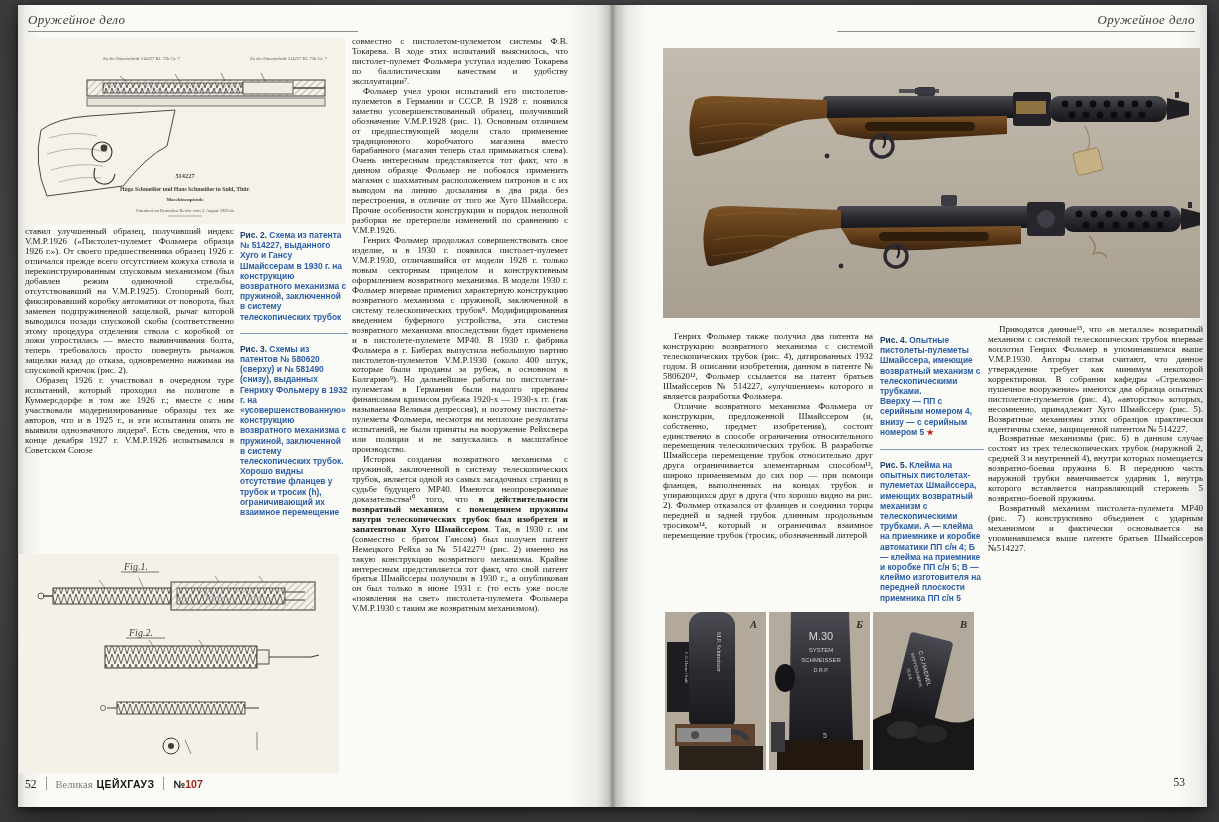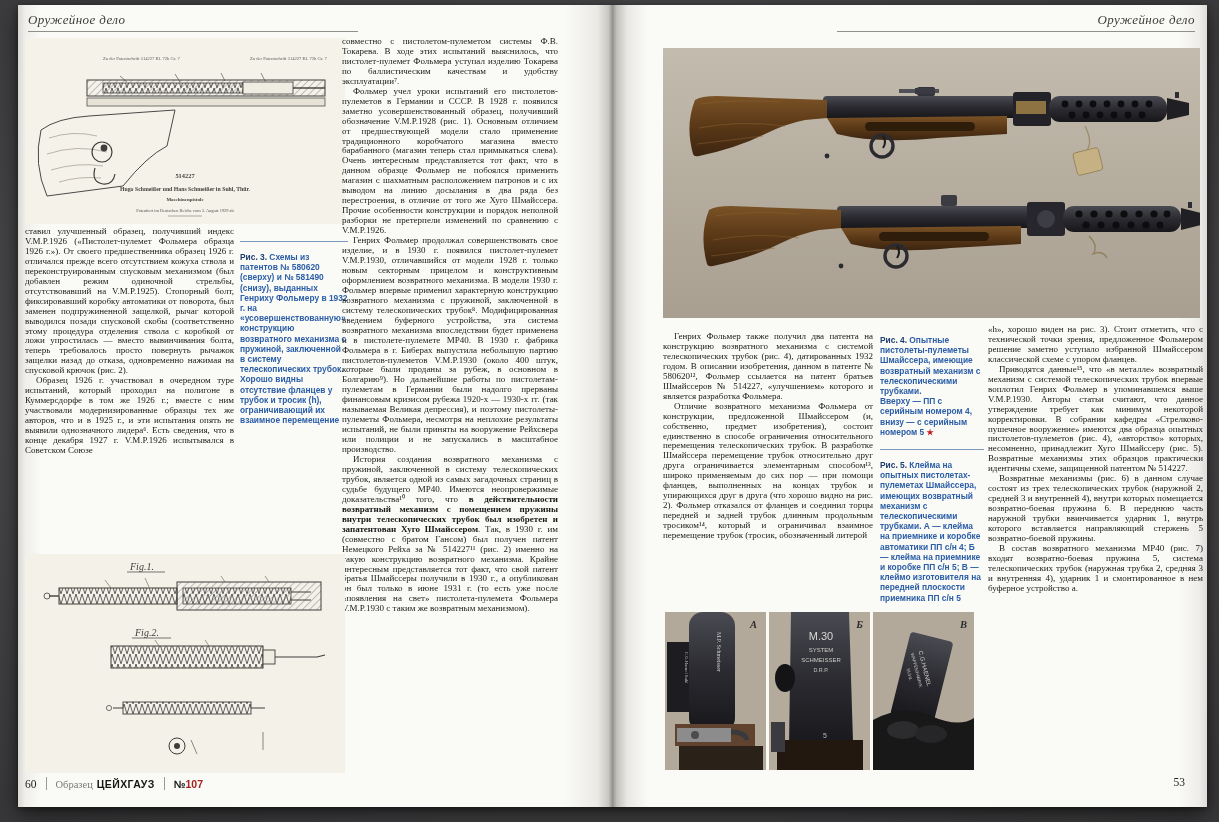--- a/index.html
+++ b/index.html
@@ -83,32 +83,33 @@
           <line x1="143" y1="178" x2="177" y2="178" stroke="#77776f" stroke-width="0.6"></line>
         </svg>
       </div>
 
       <div class="bodycol" style="left:7px;top:222px;width:209px;">
         <p class="noind">ставил улучшенный образец, получивший индекс V.M.P.1926 («Пистолет-пулемет Фольмера образца 1926 г.»). От своего предшественника образец 1926 г. отличался прежде всего отсутствием кожуха ствола и переконструированным спусковым механизмом (был добавлен режим одиночной стрельбы, отсутствовавший на V.M.P.1925). Стопорный болт, фиксировавший коробку автоматики от поворота, был заменен подпружиненной защелкой, рычаг которой выводился позади спусковой скобы (соответственно этому процедура отделения ствола с коробкой от ложи упростилась — вместо вывинчивания болта, теперь требовалось просто повернуть рычажок защелки назад до отказа, одновременно нажимая на спусковой крючок (рис. 2).</p>
         <p>Образец 1926 г. участвовал в очередном туре испытаний, который проходил на полигоне в Куммерсдорфе в том же 1926 г.; вместе с ним участвовали модернизированные образцы тех же авторов, что и в 1925 г., и эти испытания опять не выявили однозначного лидера⁶. Есть сведения, что в конце декабря 1927 г. V.M.P.1926 испытывался в Советском Союзе</p>
       </div>
 
       <div class="capcol" style="left:222px;top:225px;width:108px;">
+        <p class="cap"><span class="lab">Рис. 2.</span> <span>Схема из патента № 514227, выданного Хуго и Гансу Шмайссерам в 1930 г. на конструкцию возвратного механизма с пружиной, заключенной в систему телескопических трубок</span></p>
         <div class="capdivider"></div>
         <p class="cap"><span class="lab">Рис. 3.</span> <span>Схемы из патентов № 580620 (сверху) и № 581490 (снизу), выданных Генриху Фольмеру в 1932 г. на «усовершенствованную» конструкцию возвратного механизма с пружиной, заключенной в систему телескопических трубок.</span> <span class="norm">Хорошо видны отсутствие фланцев у трубок и тросик (h), ограничивающий их взаимное перемещение</span></p>
       </div>
 
-      <div class="bodycol" style="left:324px;top:32px;width:216px;">
+      <div class="bodycol" style="left:334px;top:32px;width:216px;">
         <p class="noind">совместно с пистолетом-пулеметом системы Ф.В. Токарева. В ходе этих испытаний выяснилось, что пистолет-пулемет Фольмера уступал изделию Токарева по баллистическим качествам и удобству эксплуатации⁷.</p>
         <p>Фольмер учел уроки испытаний его пистолетов-пулеметов в Германии и СССР. В 1928 г. появился заметно усовершенствованный образец, получивший обозначение V.M.P.1928 (рис. 1). Основным отличием от предшествующей модели стало применение традиционного коробчатого магазина вместо барабанного (магазин теперь стал примыкаться слева). Очень интересным представляется тот факт, что в данном образце Фольмер не побоялся применить магазин с шахматным расположением патронов и с их выводом на линию досылания в два ряда без перестроения, в отличие от того же Хуго Шмайссера. Прочие особенности конструкции и порядок неполной разборки не претерпели изменений по сравнению с V.M.P.1926.</p>
         <p>Генрих Фольмер продолжал совершенствовать свое изделие, и в 1930 г. появился пистолет-пулемет V.M.P.1930, отличавшийся от модели 1928 г. только новым секторным прицелом и конструктивным оформлением возвратного механизма. В модели 1930 г. Фольмер впервые применил характерную конструкцию возвратного механизма с пружиной, заключенной в систему телескопических трубок⁸. Модифицированная введением буферного устройства, эта система возвратного механизма впоследствии будет применена и в пистолете-пулемете MP40. В 1930 г. фабрика Фольмера в г. Биберах выпустила небольшую партию пистолетов-пулеметов V.M.P.1930 (около 400 штук, которые были проданы за рубеж, в основном в Болгарию⁹). Но дальнейшие работы по пистолетам-пулеметам в Германии были надолго прерваны финансовым кризисом рубежа 1920-х — 1930-х гг. (так называемая Великая депрессия), и поэтому пистолеты-пулеметы Фольмера, несмотря на неплохие результаты испытаний, не были приняты на вооружение Рейхсвера или полиции и не запускались в масштабное производство.</p>
         <p><span>История создания возвратного механизма с пружиной, заключенной в систему телескопических трубок, является одной из самых загадочных страниц в судьбе будущего MP40. Имеются неопровержимые доказательства¹⁰ того, что </span><b>в действительности возвратный механизм с помещением пружины внутри телескопических трубок был изобретен и запатентован Хуго Шмайссером</b><span>. Так, в 1930 г. им (совместно с братом Гансом) был получен патент Немецкого Рейха за № 514227¹¹ (рис. 2) именно на такую конструкцию возвратного механизма. Крайне интересным представляется тот факт, что свой патент братья Шмайссеры получили в 1930 г., а опубликован он был только в июне 1931 г. (то есть уже после «появления на свет» пистолета-пулемета Фольмера V.M.P.1930 с таким же возвратным механизмом).</span></p>
       </div>
 
-      <div class="figure" style="left:7px;top:549px;width:320px;height:219px;">
+      <div class="figure" style="left:1px;top:549px;width:320px;height:219px;">
         <svg width="320" height="219" viewBox="0 0 320 219">
           <rect x="0" y="0" width="320" height="219" fill="#f4f1e9"></rect>
           <text x="105" y="16" font-size="10" font-style="italic" fill="#3e3e3a" font-family="Liberation Serif,serif">Fig.1.</text>
           <line x1="102" y1="18" x2="140" y2="18" stroke="#3e3e3a" stroke-width="0.7"></line>
 
           <rect x="34" y="34" width="118" height="16" fill="url(#coil)" stroke="#3e3e3a" stroke-width="1"></rect>
           <path d="M34,42 l-10,0" stroke="#3e3e3a" stroke-width="1.4"></path>
           <circle cx="22" cy="42" r="3" fill="none" stroke="#3e3e3a" stroke-width="0.8"></circle>
           <rect x="152" y="28" width="144" height="28" fill="url(#hatch)" stroke="#3e3e3a" stroke-width="1"></rect>
           <rect x="158" y="34" width="108" height="16" fill="url(#coil)" stroke="#3e3e3a" stroke-width="0.8"></rect>
@@ -130,23 +131,23 @@
           <path d="M88,154 h10 M226,154 h14" stroke="#3e3e3a" stroke-width="1.1"></path>
           <circle cx="84" cy="154" r="2.6" fill="none" stroke="#3e3e3a" stroke-width="0.7"></circle>
 
           <circle cx="152" cy="192" r="8" fill="none" stroke="#3e3e3a" stroke-width="1"></circle>
           <circle cx="152" cy="192" r="3" fill="#3e3e3a"></circle>
           <path d="M166,186 l6,14 M238,178 v18" stroke="#3e3e3a" stroke-width="0.6"></path>
         </svg>
       </div>
 
       <div class="pfoot">
-        <span class="pg">60</span>
+        <span class="pg">52</span>
         <span class="sep"></span>
-        <span><span class="light">Образец</span> <span class="brand">ЦЕЙХГАУЗ</span></span>
+        <span><span class="light">Великая</span> <span class="brand">ЦЕЙХГАУЗ</span></span>
         <span class="sep"></span>
         <span><span class="no">№</span><span class="noNum">107</span></span>
       </div>
     </section>
 
     <section class="page page-right">
       <div class="runhead" style="right:12px;">Оружейное дело</div>
       <div class="runrule" style="right:12px;width:358px;"></div>
 
       <div class="mainphoto">
@@ -250,24 +251,23 @@
         <p>Отличие возвратного механизма Фольмера от конструкции, предложенной Шмайссером (и, собственно, предмет изобретения), состоит единственно в способе ограничения относительного перемещения телескопических трубок. В разработке Шмайссера перемещение трубок относительно друг друга ограничивается элементарным способом¹³, широко применяемым до сих пор — при помощи фланцев, выполненных на концах трубок и упирающихся друг в друга (что хорошо видно на рис. 2). Фольмер отказался от фланцев и соединил торцы передней и задней трубок длинным продольным тросиком¹⁴, который и ограничивал взаимное перемещение трубок (тросик, обозначенный литерой</p>
       </div>
 
       <div class="capcol" style="left:268px;top:330px;width:104px;">
         <p class="cap"><span class="lab">Рис. 4.</span> <span>Опытные пистолеты-пулеметы Шмайссера, имеющие возвратный механизм с телескопическими трубками.</span><br><span class="norm">Вверху — ПП с серийным номером 4, внизу — с серийным номером 5 </span><span class="star">★</span></p>
         <div class="capdivider"></div>
         <p class="cap"><span class="lab">Рис. 5.</span> <span>Клейма на опытных пистолетах-пулеметах Шмайссера, имеющих возвратный механизм с телескопическими трубками.</span> <span class="norm">А — клейма на приемнике и коробке автоматики ПП с/н 4; Б — клейма на приемнике и коробке ПП с/н 5; В — клеймо изготовителя на передней плоскости приемника ПП с/н 5</span></p>
       </div>
 
       <div class="bodycol" style="left:376px;top:320px;width:215px;">
-        <p class="noind">«h», хорошо виден на рис. 3). Стоит отметить, что с технической точки зрения, предложенное Фольмером решение заметно уступало избранной Шмайссером классической схеме с упором фланцев.</p>
         <p>Приводятся данные¹⁵, что «в металле» возвратный механизм с системой телескопических трубок впервые воплотил Генрих Фольмер в упоминавшемся выше V.M.P.1930. Авторы статьи считают, что данное утверждение требует как минимум некоторой корректировки. В собрании кафедры «Стрелково-пушечное вооружение» имеются два образца опытных пистолетов-пулеметов (рис. 4), «авторство» которых, несомненно, принадлежит Хуго Шмайссеру (рис. 5). Возвратные механизмы этих образцов практически идентичны схеме, защищенной патентом № 514227.</p>
         <p>Возвратные механизмы (рис. 6) в данном случае состоят из трех телескопических трубок (наружной 2, средней 3 и внутренней 4), внутри которых помещается возвратно-боевая пружина 6. В переднюю часть наружной трубки ввинчивается ударник 1, внутрь которого вставляется направляющий стержень 5 возвратно-боевой пружины.</p>
-        <p>В состав возвратного механизма MP40 (рис. 7) входят возвратно-боевая пружина 5, система телескопических трубок (наружная трубка 2, средняя 3 и внутренняя 4), ударник 1 и смонтированное в нем буферное устройство а.</p>
+        <p>Возвратный механизм пистолета-пулемета MP40 (рис. 7) конструктивно объединен с ударным механизмом и фактически основывается на упоминавшемся выше патенте братьев Шмайссеров №514227.</p>
       </div>
 
       <div class="photostrip">
 
         <svg width="101" height="158" viewBox="0 0 101 158">
           <rect width="101" height="158" fill="#b2a99b"></rect>
           <rect x="2" y="30" width="38" height="70" fill="#1d1d21"></rect>
           <rect x="24" y="0" width="46" height="120" rx="14" fill="url(#metal)"></rect>
           <rect x="10" y="112" width="80" height="22" fill="#5f432e"></rect>
           <rect x="12" y="116" width="54" height="14" fill="#8c8c8c"></rect>

